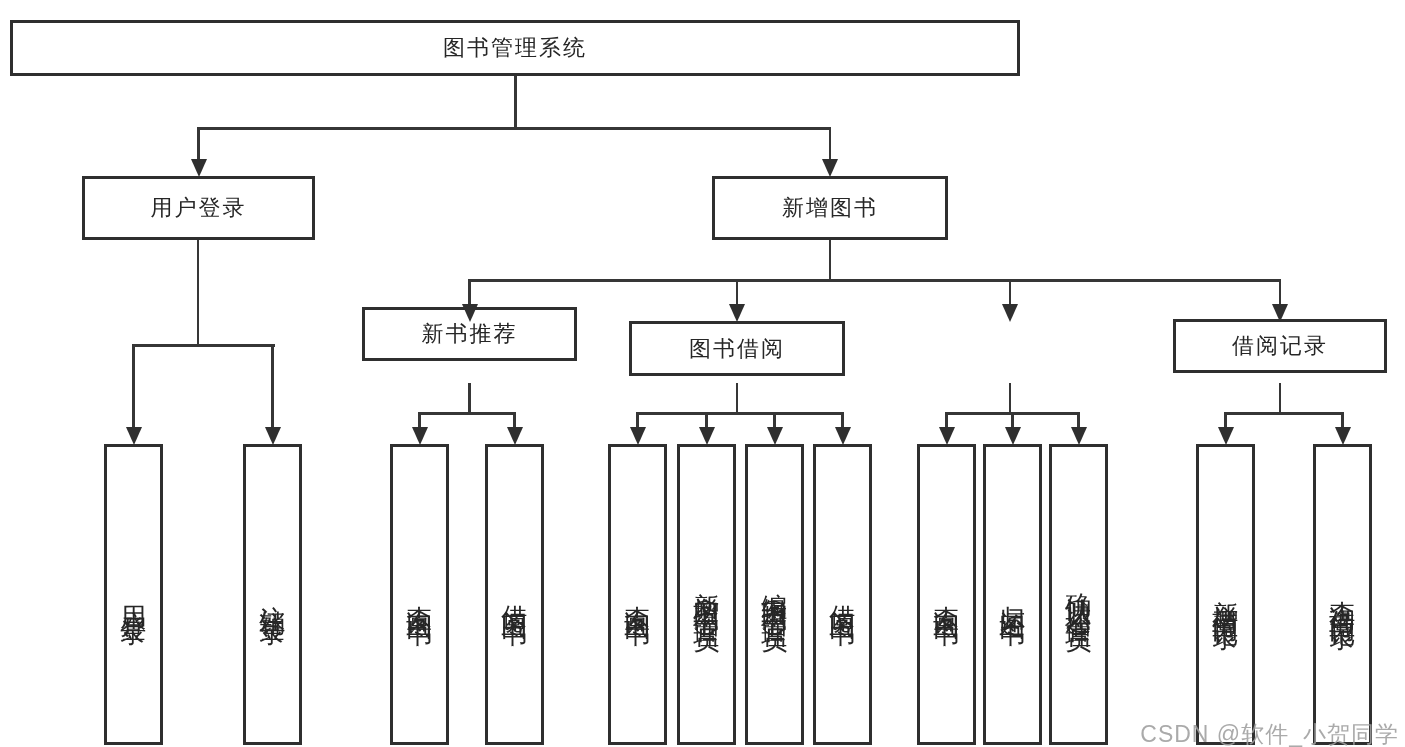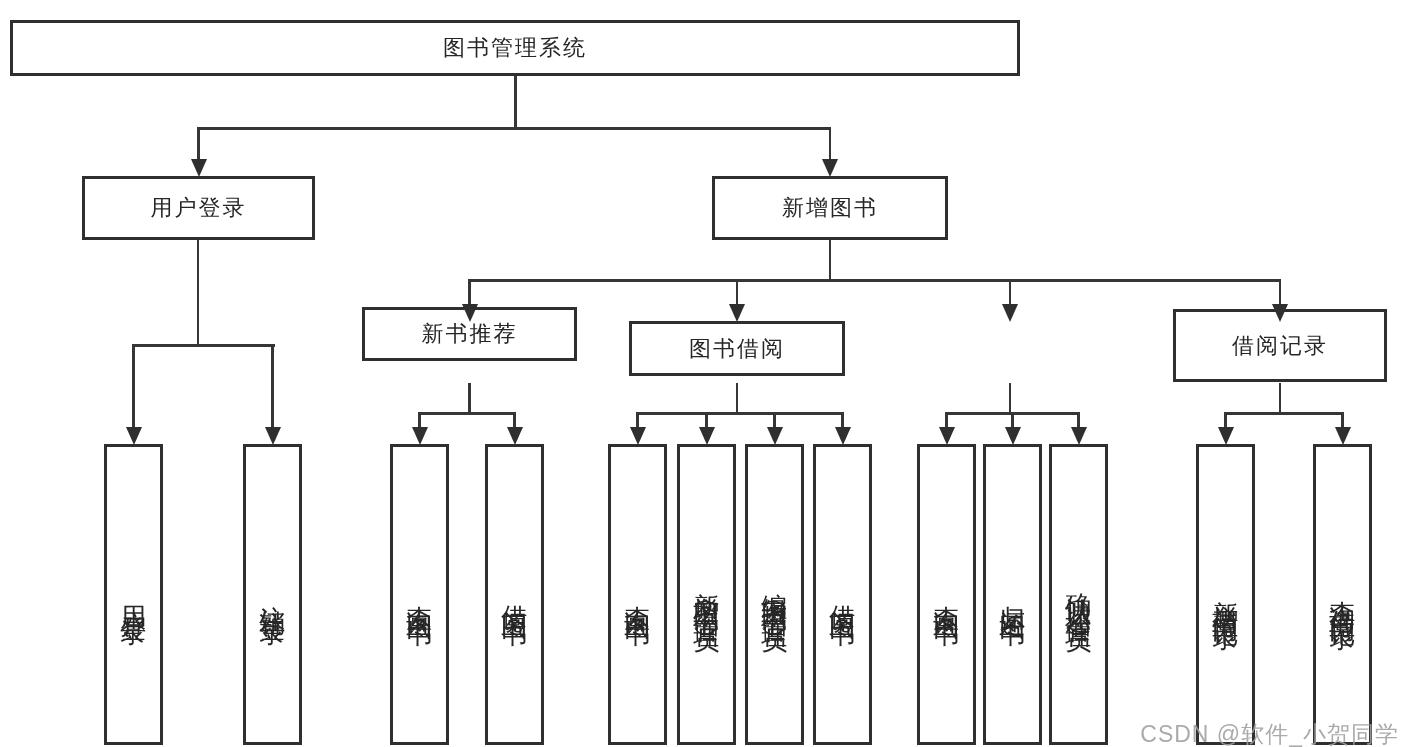--- a/index.html
+++ b/index.html
@@ -43,21 +43,21 @@
   <div class="node hnode" style="left:712px;top:168px;width:236px;height:64px">
     <span>新增图书</span>
   </div>
 
   <div class="node hnode" style="left:362px;top:299px;width:215px;height:54px">
     <span>新书推荐</span>
   </div>
   <div class="node hnode" style="left:629px;top:313px;width:216px;height:55px">
     <span>图书借阅</span>
   </div>
-  <div class="node hnode" style="left:1173px;top:301px;width:214px;height:73px">
+  <div class="node hnode" style="left:1173px;top:311px;width:214px;height:54px">
     <span>借阅记录</span>
   </div>
 
   <div class="node leaf" style="left:104px;top:436px;width:59px;height:301px">
     <span class="vtext">用户登录</span>
   </div>
   <div class="node leaf" style="left:243px;top:436px;width:59px;height:301px">
     <span class="vtext">注销登录</span>
   </div>
 

